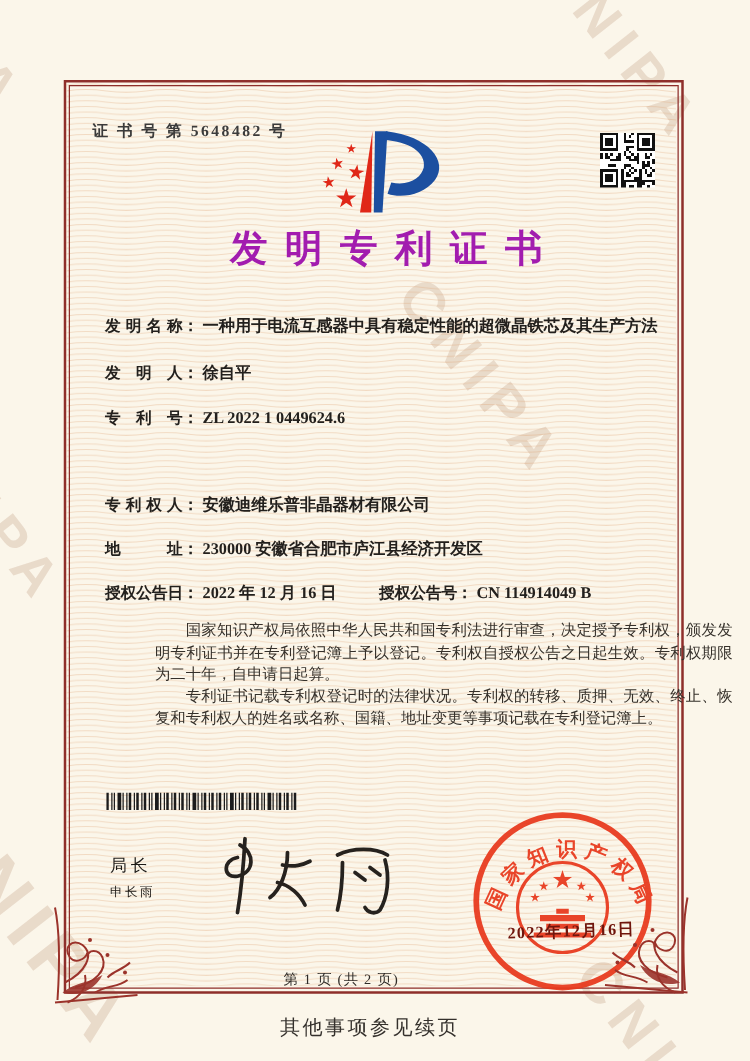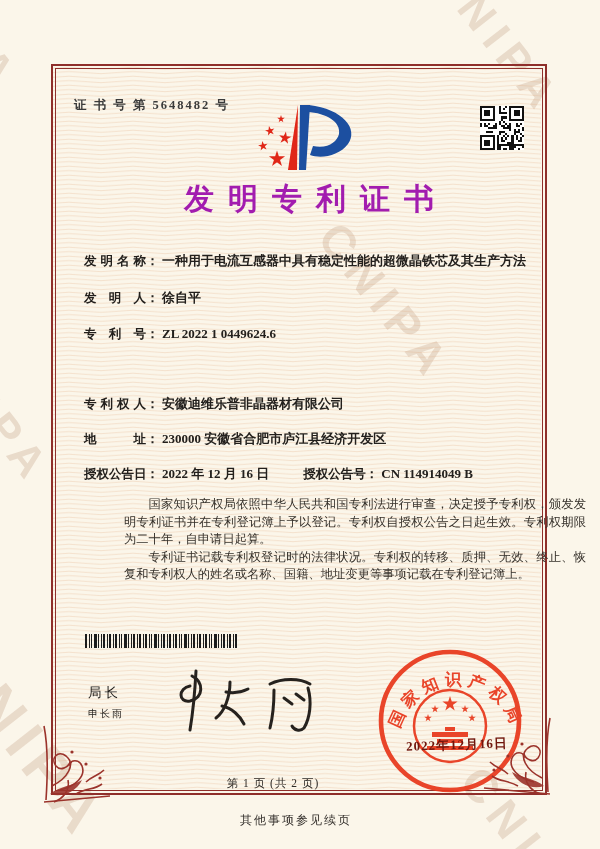--- a/index.html
+++ b/index.html
@@ -39,21 +39,21 @@
   .barcode{left:85px;top:634px;}
   .issuer-title{left:88px;top:684px;font-size:13.5px;font-weight:400;letter-spacing:3px;color:#1d1a17;}
   .issuer-name{left:88px;top:707px;font-size:10px;font-weight:400;letter-spacing:2px;color:#1d1a17;}
   .signature{left:170px;top:668px;}
   .seal{left:377px;top:648px;opacity:.93;}
   .seal-date{left:377px;top:736px;width:160px;text-align:center;font-size:13px;font-weight:700;
     color:#70160d;transform:rotate(-2deg);letter-spacing:1px;z-index:4;}
   .flourish-l{left:42px;top:724px;z-index:4;}
   .flourish-r{left:482px;top:716px;transform:scaleX(-1);z-index:4;}
   .pageno{left:51px;top:776px;width:444px;text-align:center;font-size:11.5px;color:#2e2a26;letter-spacing:1px;}
-  .footer{left:0;top:812px;width:592px;text-align:center;font-size:12px;letter-spacing:2px;color:#34302c;}
+  .footer{left:0;top:812px;width:592px;text-align:center;font-size:16px;letter-spacing:2px;color:#34302c;}
 </style>
 </head>
 <body>
 
 <div class="wm" style="left:-80px;top:-70px;font-size:44px">CNIPA</div>
 <div class="wm" style="left:462px;top:-48px;font-size:44px">CNIPA</div>
 <div class="wm" style="left:-48px;top:322px;font-size:44px">CNIPA</div>
 <div class="wm" style="left:350px;top:212px;font-size:46px">CNIPA</div>
 <div class="wm" style="left:-18px;top:630px;font-size:60px">CNIPA</div>
 <div class="wm" style="left:492px;top:756px;font-size:46px">CNIPA</div>

